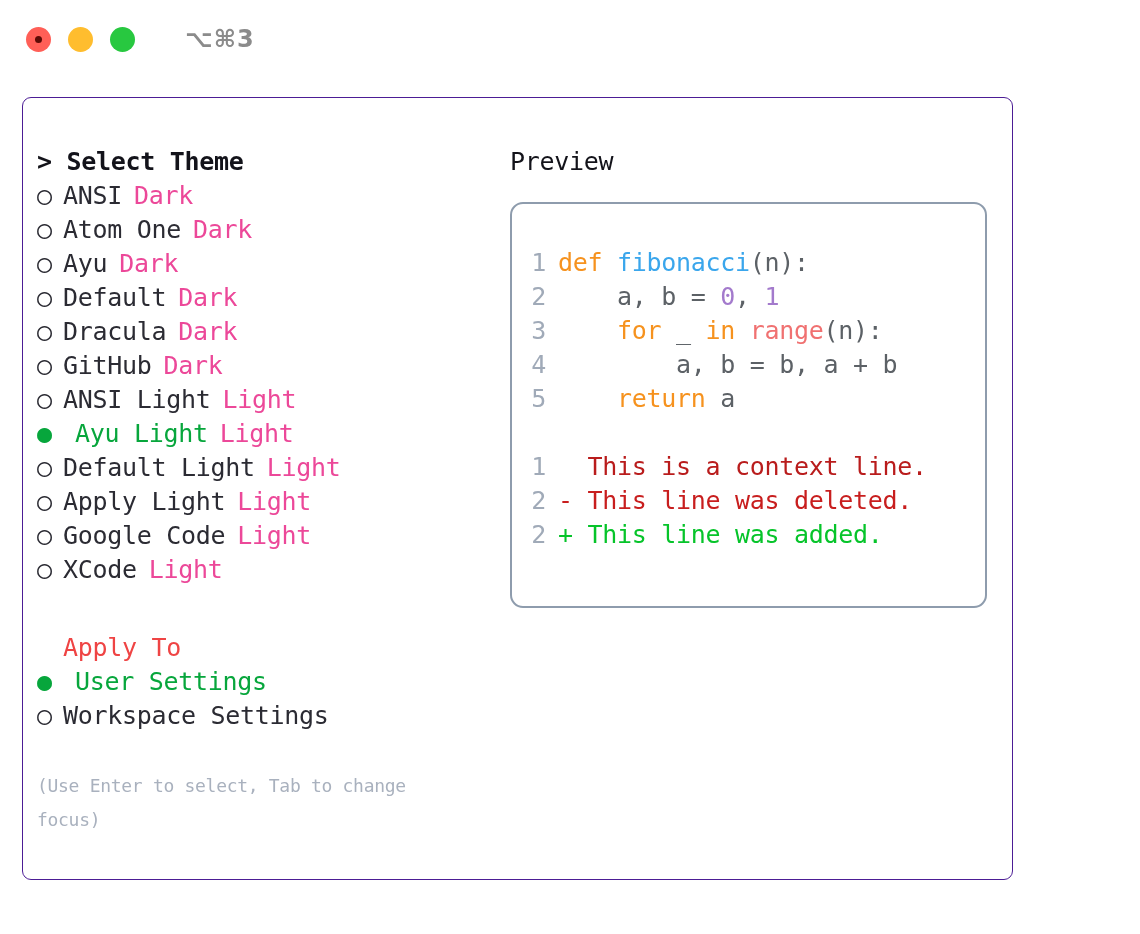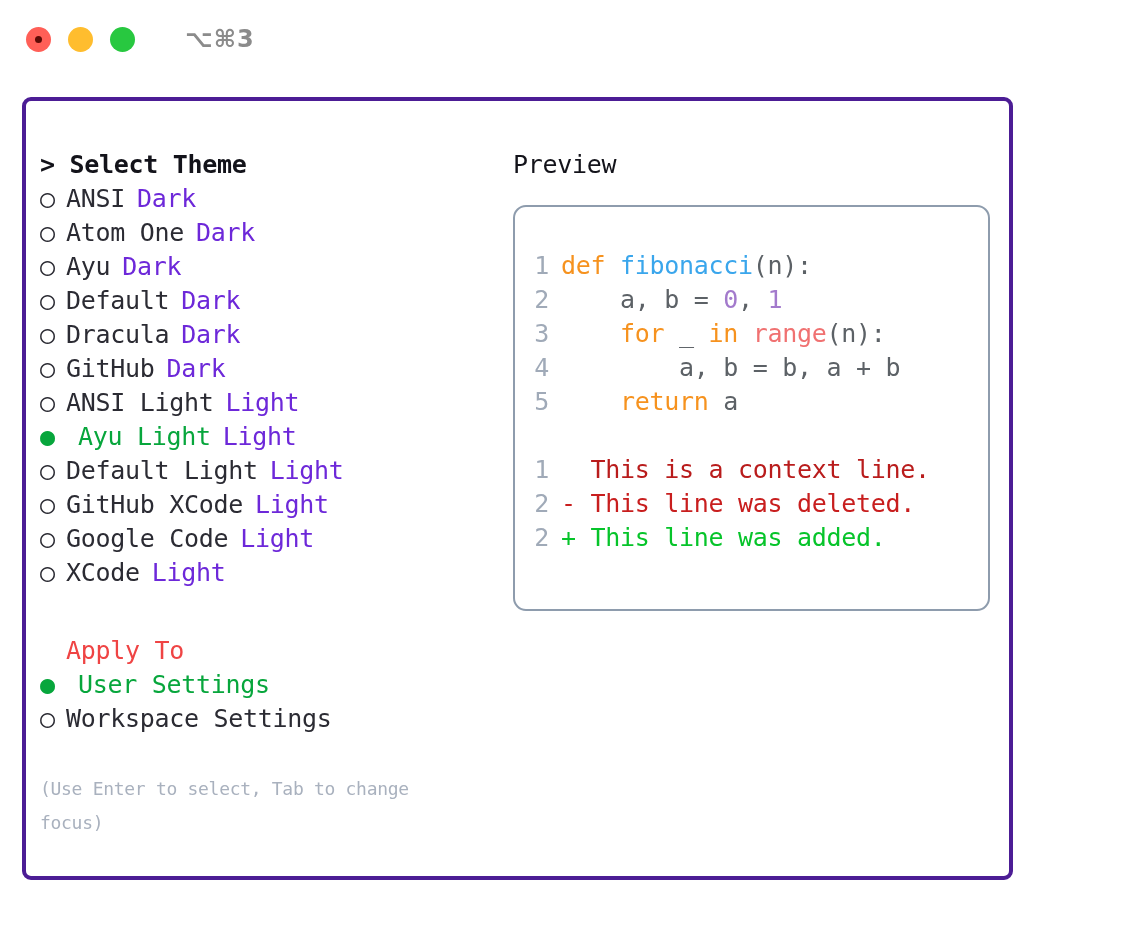--- a/index.html
+++ b/index.html
@@ -53,21 +53,21 @@
     font-weight: bold;
     color: #8b8b8b;
     letter-spacing: 1px;
   }
 
   
   .card {
     position: absolute;
     left: 22px; top: 97px;
     width: 991px; height: 783px;
-    border: 4px solid #4c1d95;
+    border: 1px solid #4c1d95;
     border-radius: 9px;
     background: #ffffff;
   }
 
   .columns { display: flex; }
 
   
   .left {
     width: 470px;
     padding: 47px 0 0 14px;
@@ -93,21 +93,21 @@
   .marker {
     display: inline-block;
     width: 26px;
     flex: none;
     font-size: 25px;
     color: #2b2b33;
   }
   .marker.on { color: #07a63c; }
   .opt-label { color: #2b2b33; }
   .opt.selected .opt-label { color: #07a63c; margin-left: 12px; }
-  .opt-badge { color: #6d28d9; padding-left: 12px; }
+  .opt-badge { color: #ec4899; padding-left: 12px; }
   .apply-head {
     font-size: 25px;
     color: #ef4444;
     letter-spacing: -0.3px;
     height: 34px;
     line-height: 34px;
     padding-left: 26px;
     white-space: pre;
   }
   .spacer-lg { height: 44px; }
@@ -186,21 +186,21 @@
         <div id="theme-list">
             <div class="opt"><span class="marker">○</span><span class="opt-label">ANSI</span><span class="opt-badge">Dark</span></div>
             <div class="opt"><span class="marker">○</span><span class="opt-label">Atom One</span><span class="opt-badge">Dark</span></div>
             <div class="opt"><span class="marker">○</span><span class="opt-label">Ayu</span><span class="opt-badge">Dark</span></div>
             <div class="opt"><span class="marker">○</span><span class="opt-label">Default</span><span class="opt-badge">Dark</span></div>
             <div class="opt"><span class="marker">○</span><span class="opt-label">Dracula</span><span class="opt-badge">Dark</span></div>
             <div class="opt"><span class="marker">○</span><span class="opt-label">GitHub</span><span class="opt-badge">Dark</span></div>
             <div class="opt"><span class="marker">○</span><span class="opt-label">ANSI Light</span><span class="opt-badge">Light</span></div>
             <div class="opt selected"><span class="marker on">●</span><span class="opt-label">Ayu Light</span><span class="opt-badge">Light</span></div>
             <div class="opt"><span class="marker">○</span><span class="opt-label">Default Light</span><span class="opt-badge">Light</span></div>
-            <div class="opt"><span class="marker">○</span><span class="opt-label">GitHub XCode</span><span class="opt-badge">Light</span></div>
+            <div class="opt"><span class="marker">○</span><span class="opt-label">Apply Light</span><span class="opt-badge">Light</span></div>
             <div class="opt"><span class="marker">○</span><span class="opt-label">Google Code</span><span class="opt-badge">Light</span></div>
             <div class="opt"><span class="marker">○</span><span class="opt-label">XCode</span><span class="opt-badge">Light</span></div>
           </div>
 
         <div class="spacer-lg"></div>
 
         <div class="apply-head">Apply To</div>
         <div id="apply-list">
             <div class="opt selected"><span class="marker on">●</span><span class="opt-label">User Settings</span></div>
             <div class="opt"><span class="marker">○</span><span class="opt-label">Workspace Settings</span></div>

